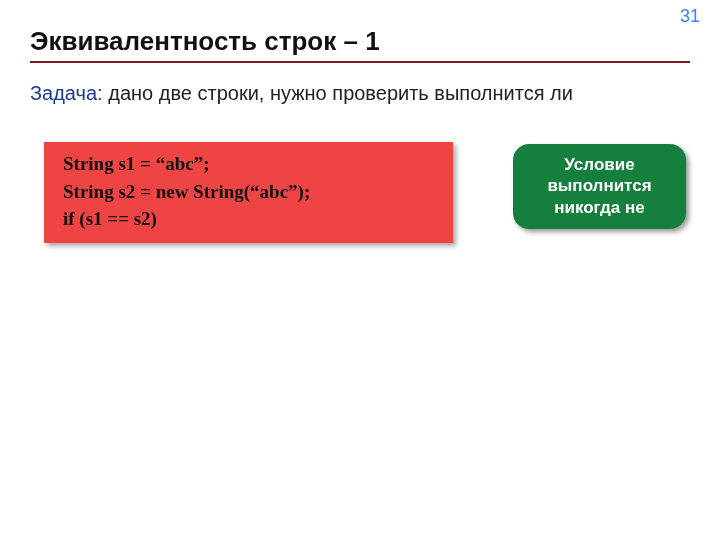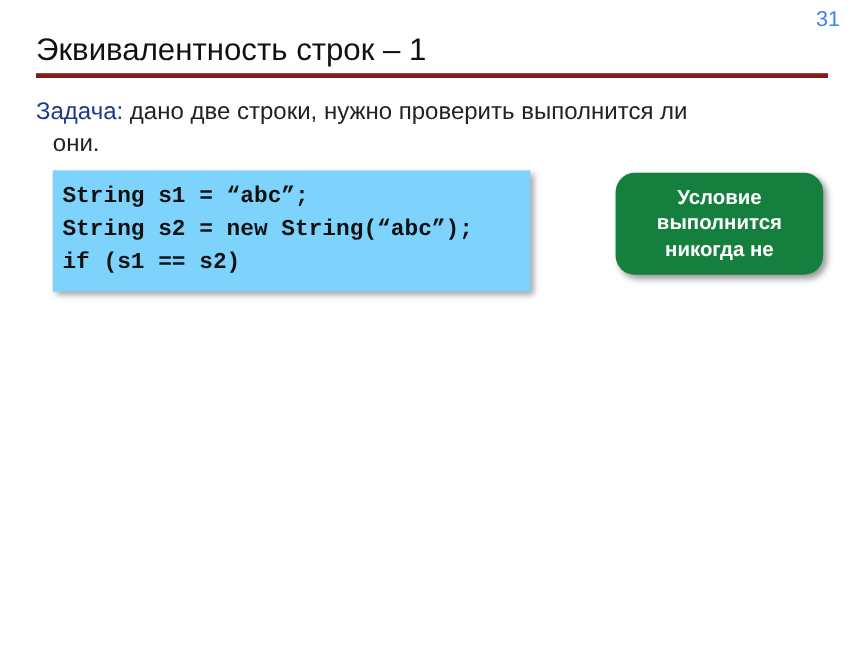--- a/index.html
+++ b/index.html
@@ -18,24 +18,24 @@
     right: 20px;
     font-size: 18px;
     color: #3b82f6;
   }
   .title {
     position: absolute;
     top: 26px;
     left: 30px;
     right: 30px;
     font-size: 26px;
-    font-weight: normal;
+    font-weight: bold;
     color: #111;
     padding-bottom: 4px;
-    border-bottom: 4px solid #7f1d1d;
+    border-bottom: 2px solid #7f1d1d;
   }
   .task {
     position: absolute;
     top: 80px;
     left: 30px;
     right: 30px;
     font-size: 20px;
     line-height: 1.35;
     color: #222;
   }
@@ -45,23 +45,23 @@
   }
   .task .indent {
     display: block;
     padding-left: 14px;
   }
   .code-block {
     position: absolute;
     top: 142px;
     left: 44px;
     width: 378px;
-    background: #7dd3fc;
-    padding: 8px 12px 10px 8px;
-    font-family: Liberation Mono, monospace;
+    background: #ef4444;
+    padding: 8px 12px 10px 19px;
+    font-family: Liberation Serif, serif;
     font-size: 19px;
     font-weight: bold;
     line-height: 1.45;
     color: #111;
     box-shadow: 3px 3px 5px rgba(0,0,0,0.35);
   }
   .code-block .line { white-space: pre; }
   .callout {
     position: absolute;
     top: 144px;
@@ -80,21 +80,20 @@
 </style>
 </head>
 <body>
 
 <div class="page-number">31</div>
 
 <div class="title">Эквивалентность строк – 1</div>
 
 <div class="task">
   <span class="task-label">Задача:</span><span> дано две строки, нужно проверить выполнится ли</span>
-  <span class="indent">они.</span>
 </div>
 
 <div class="code-block">
   <div class="line">String s1 = “abc”;</div>
   <div class="line">String s2 = new String(“abc”);</div>
   <div class="line">if (s1 == s2)</div>
 </div>
 
 <div class="callout">
   <div>Условие</div>

